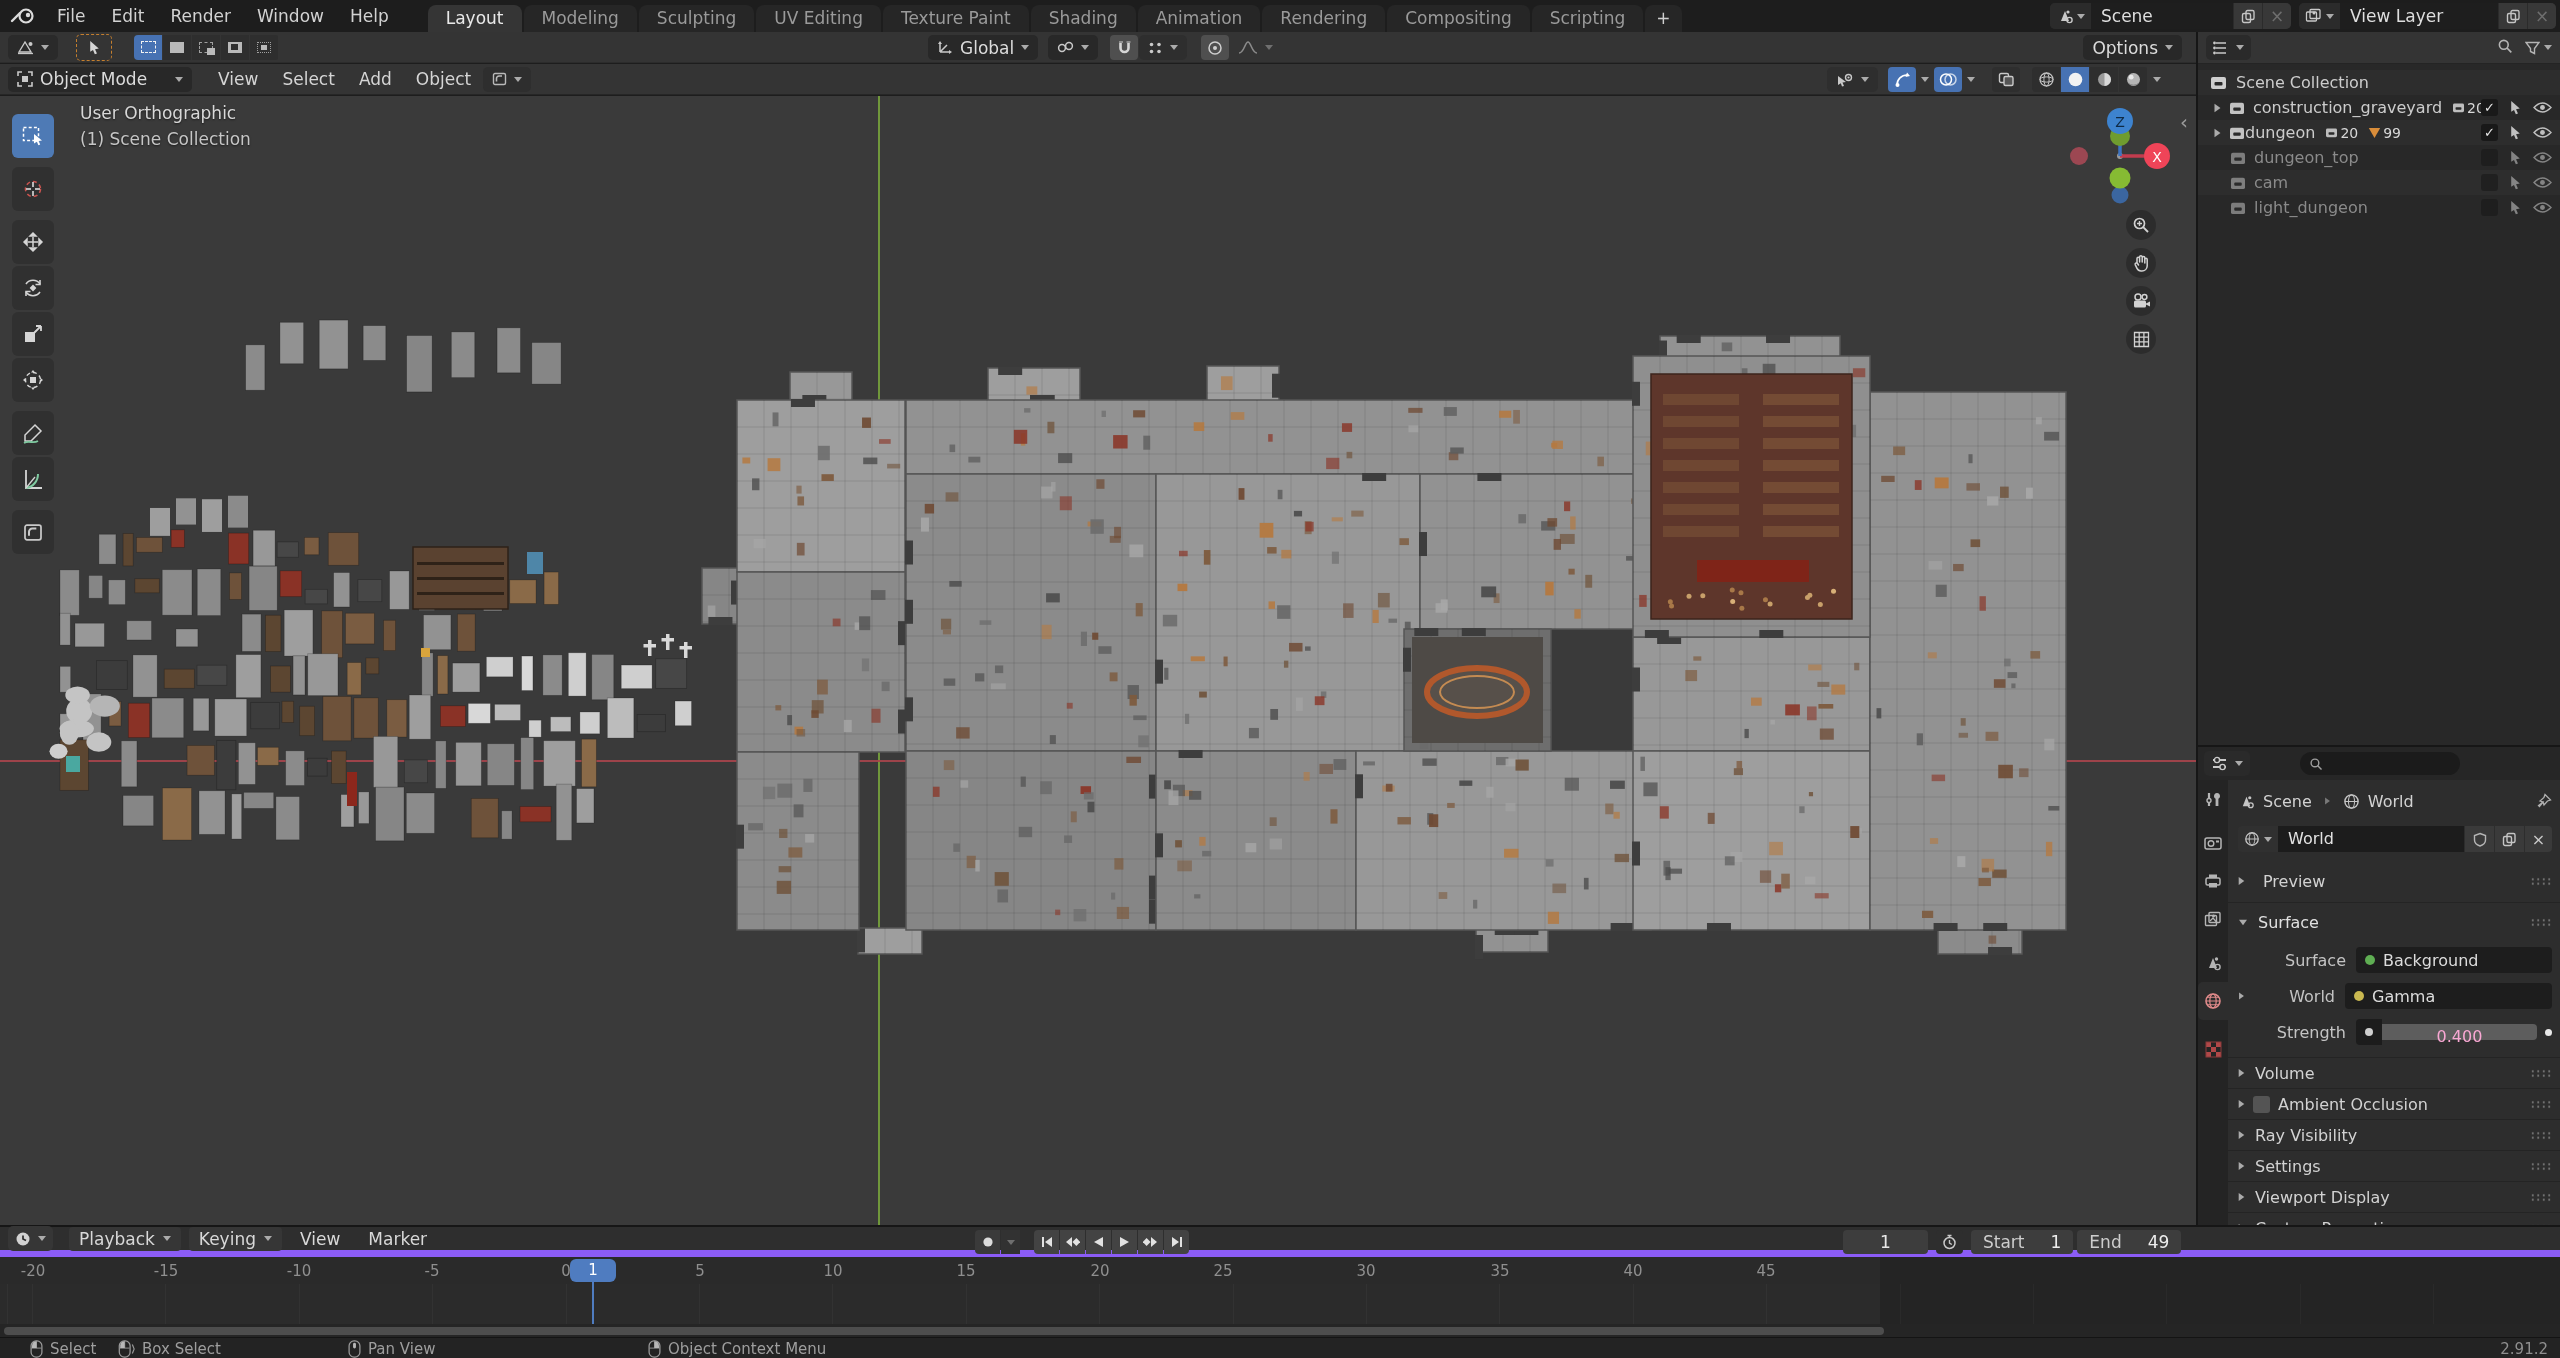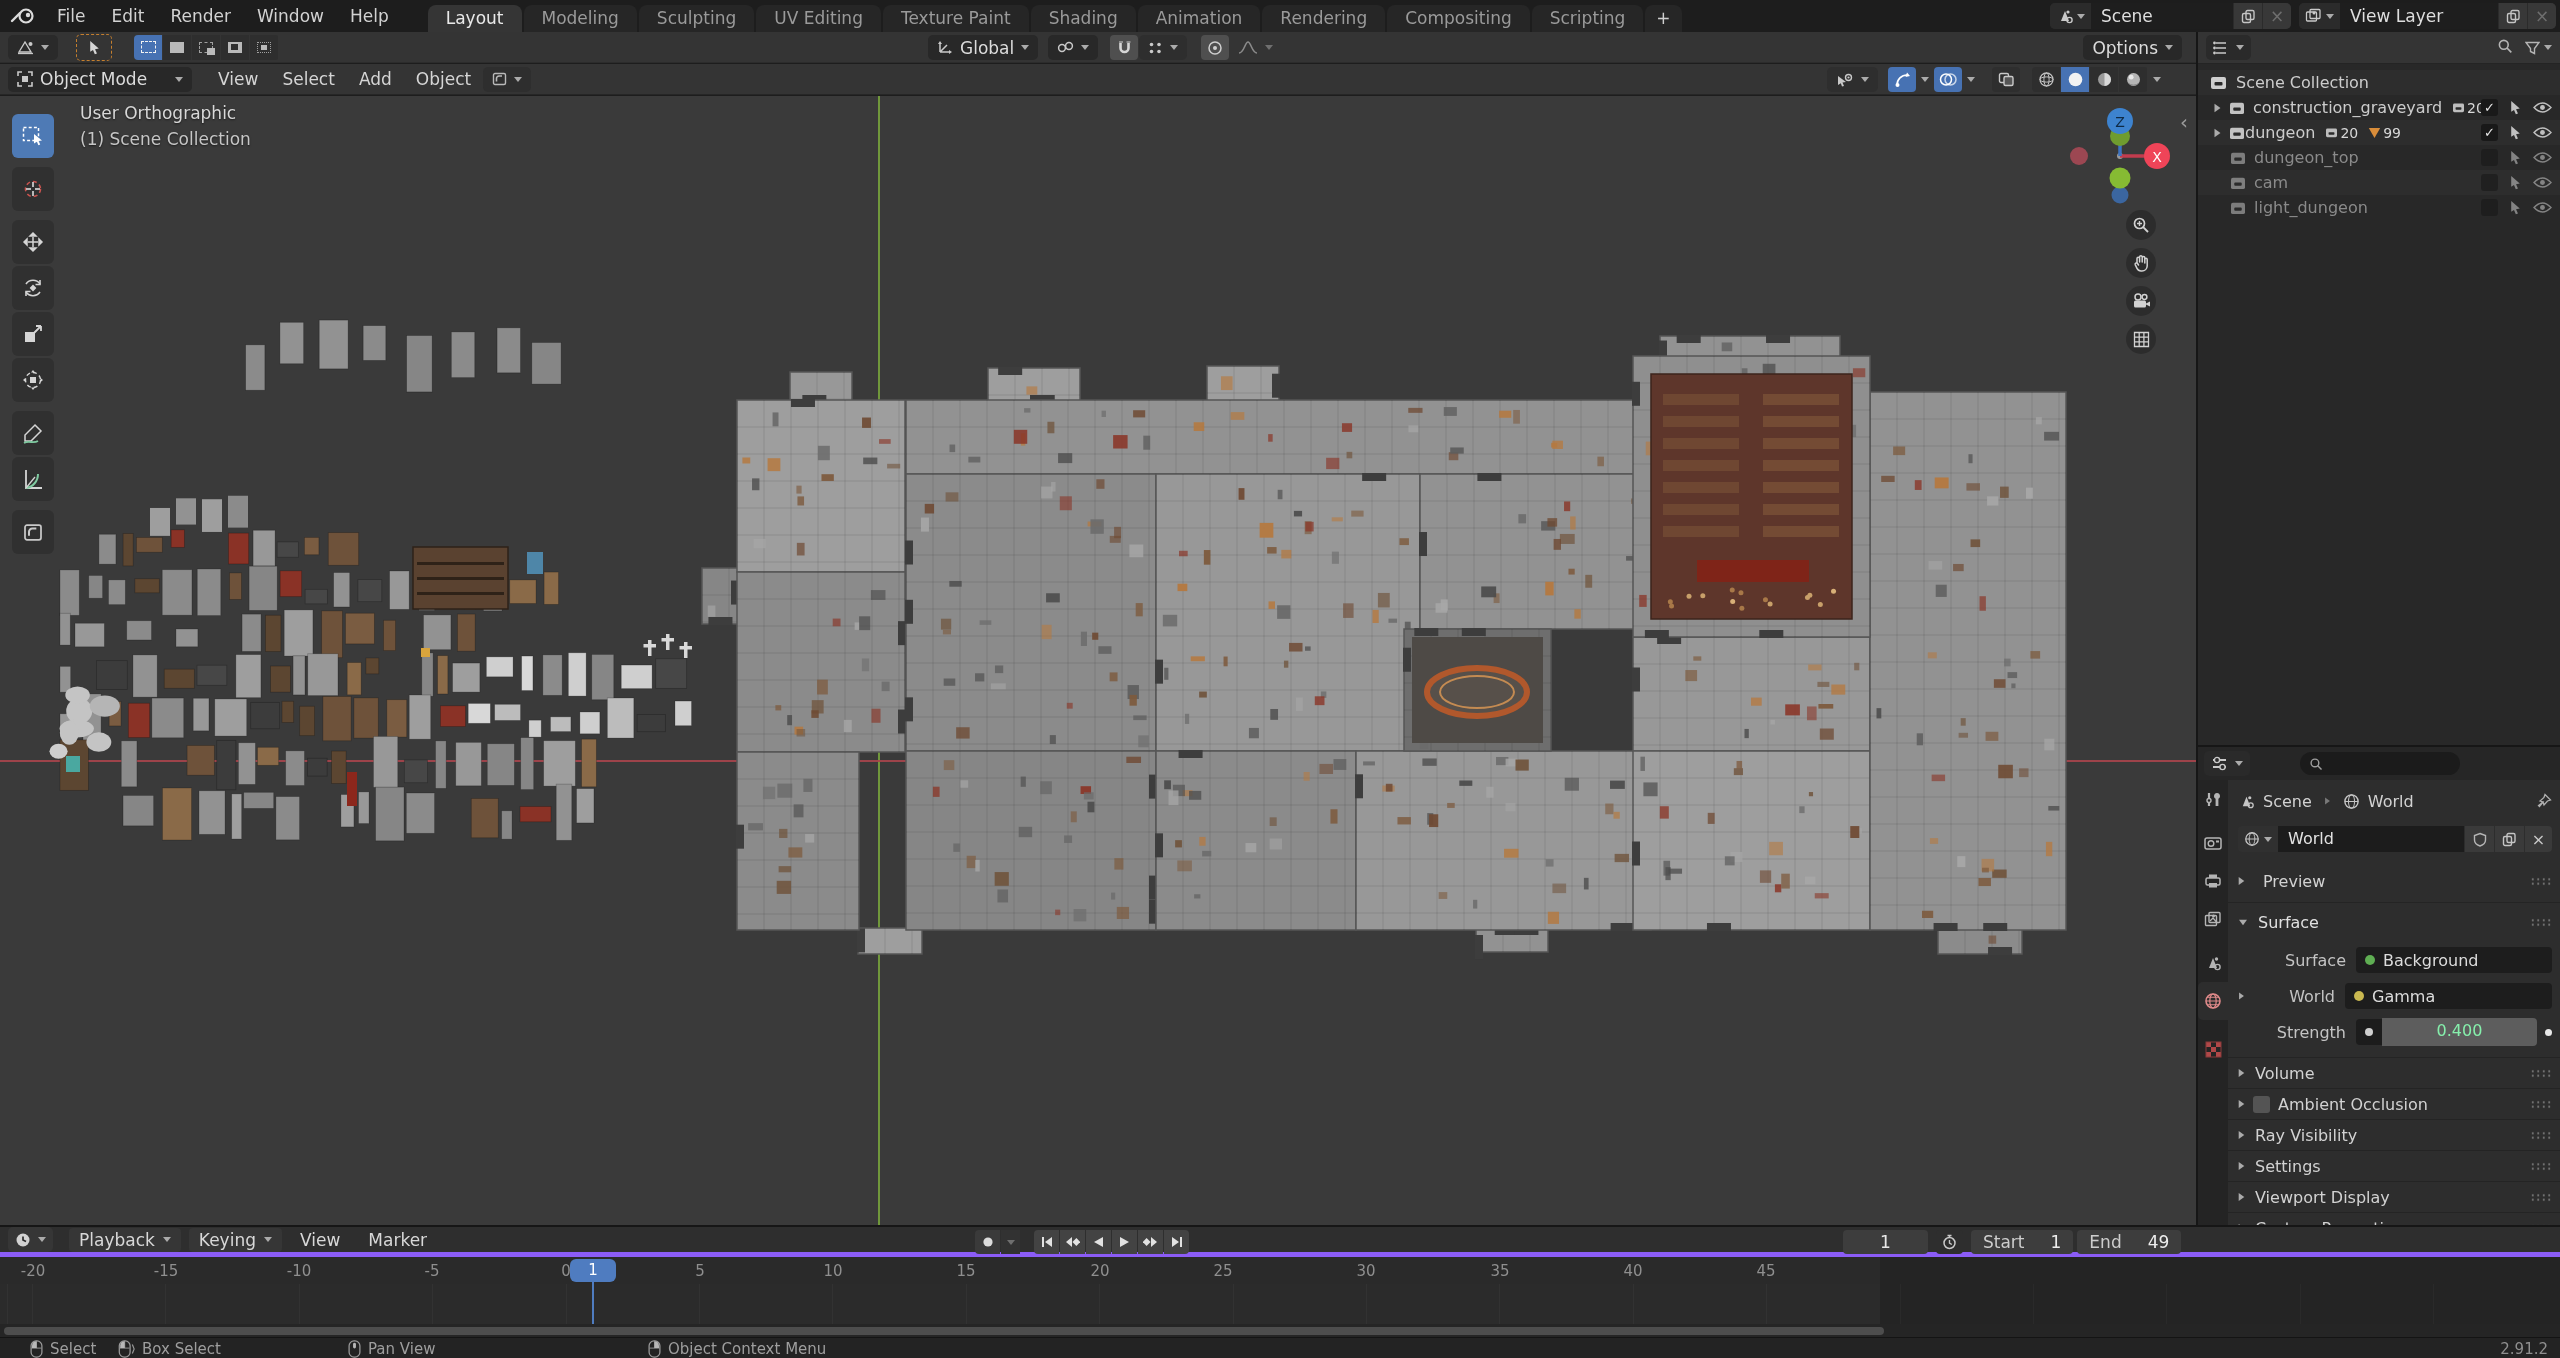--- a/index.html
+++ b/index.html
@@ -61,21 +61,21 @@
 #tabcol{position:absolute;left:0;top:33px;width:30px;height:447px;background:#242424}
 .ptab{width:30px;height:38px;display:flex;align-items:center;justify-content:center}
 .ptab.active{background:#2d2d2d;border-radius:5px 0 0 5px}
 #pcontent{position:absolute;left:30px;top:33px;width:334px;height:447px;font-size:16px}
 .prow{display:flex;align-items:center;height:30px;padding:0 10px;color:#d2d2d2}
 .pfield{display:flex;align-items:center;gap:8px;background:#1d1d1d;border-radius:4px;height:26px;padding:0 9px;color:#dcdcdc}
 .dot{width:10px;height:10px;border-radius:50%}
 .lblcol{width:118px;text-align:right;padding-right:10px;color:#c3c3c3;flex:none}
 
 #timeline{position:absolute;left:0;top:1225px;width:2560px;height:112px;background:#2b2b2b;border-top:2px solid #161616}
-#tl-hdr{height:30px;background:#2e2e2e;display:flex;align-items:center;border-bottom:5px solid #8b5cf6}
+#tl-hdr{height:30px;background:#2e2e2e;display:flex;align-items:center;border-bottom:7px solid #8b5cf6}
 .tl-menu{display:flex;align-items:center;gap:8px;background:#363636;border-radius:4px;height:24px;padding:0 10px;margin-right:8px;color:#d8d8d8}
 .tl-menu.flat{background:transparent}
 #ruler{position:absolute;left:0;top:30px;width:2560px;height:27px;background:#2a2a2a;color:#8f8f8f;font-size:15px}
 .rnum{position:absolute;top:5px;transform:translateX(-50%)}
 #tl-body{position:absolute;left:0;top:57px;width:2560px;height:40px;background:#2b2b2b;
  background-image:repeating-linear-gradient(90deg,#323232 0 1px,transparent 1px 133.4px);background-position:32px 0}
 #tl-scroll{position:absolute;left:0;top:97px;width:2560px;height:13px;background:#252525}
 .transport{display:flex;align-items:center}
 .tbtn{width:25px;height:24px;background:#434343;margin-right:1px;display:flex;align-items:center;justify-content:center}
 
@@ -1375,21 +1375,21 @@
           <span class="dot" style="background:#c9b850"></span>
           <span>Gamma</span>
         </div>
       </div>
       <div class="prow" style="margin-top:6px">
         <div class="lblcol">Strength</div>
         <div class="flex" style="flex:1;gap:0">
           <div class="flex" style="width:26px;height:26px;background:#1c1c1c;border-radius:4px 0 0 4px;justify-content:center">
               <span class="dot" style="background:#cfcfcf;width:8px;height:8px"></span>
             </div>
-          <div style="flex:1;height:28px;background:#5d5d5d;border-radius:0 4px 4px 0;text-align:center;line-height:26px;color:#86efac">0.400</div>
+          <div style="flex:1;height:16px;background:#5d5d5d;border-radius:0 4px 4px 0;text-align:center;line-height:26px;color:#f9a8d4">0.400</div>
         </div>
         <span class="dot" style="background:#e8e8e8;width:7px;height:7px;margin-left:8px"></span>
       </div>
 
       <div style="border-top:1px solid #242424;margin-top:10px"></div>
       <div class="prow">
         <span class="tri-r" style="transform:scale(.8)"></span>
           <span style="margin-left:10px">Volume</span>
         <div style="flex:1"></div>
           <div class="dots"></div>

